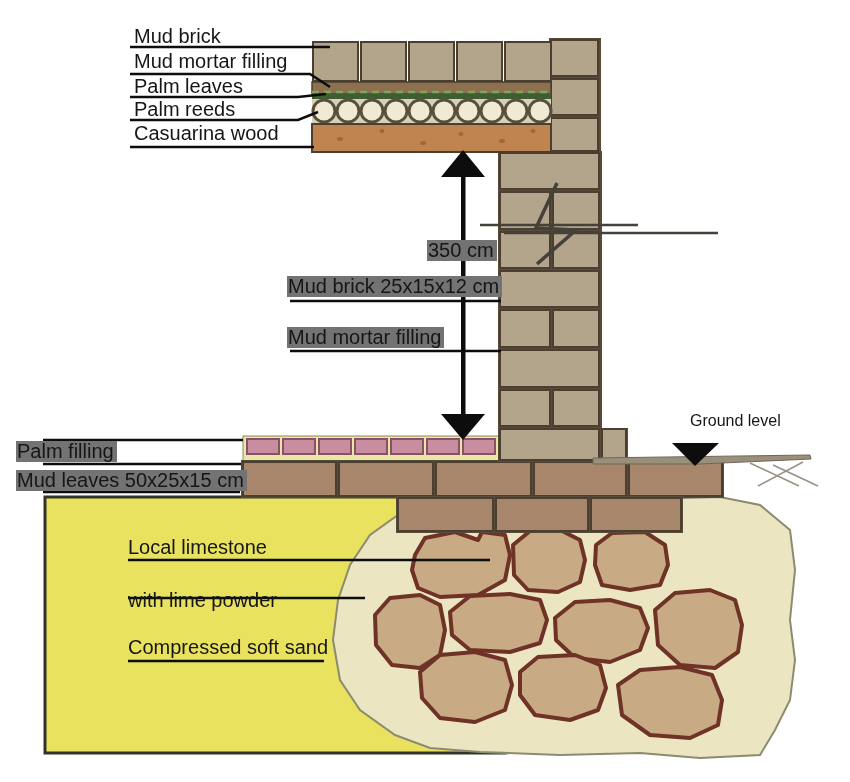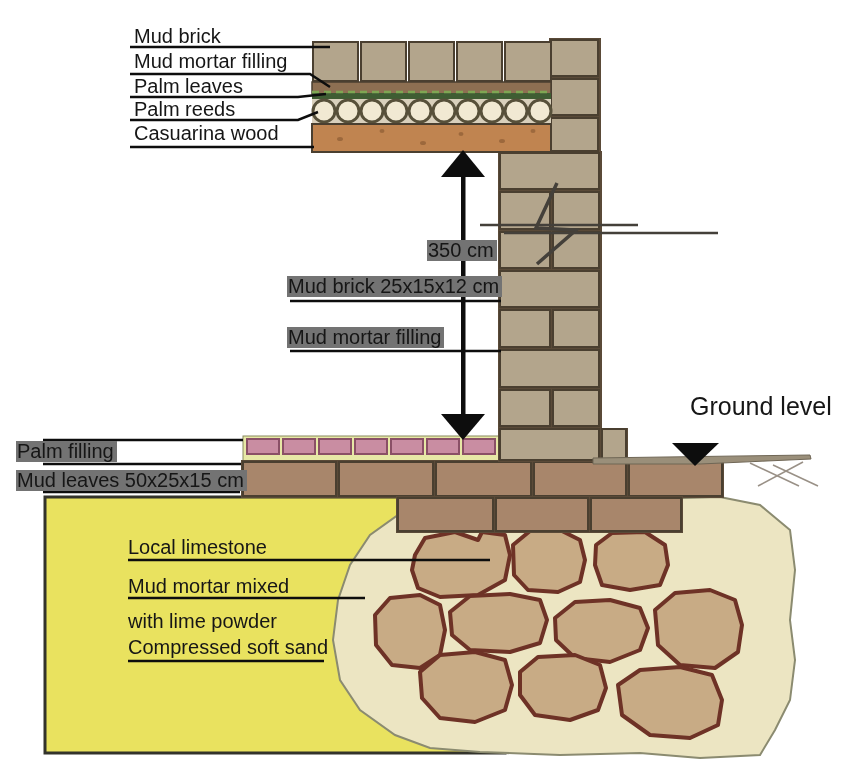--- a/index.html
+++ b/index.html
@@ -181,20 +181,19 @@
 
 <div class="lbl boxed" style="left:427px;top:240px;">350 cm</div>
 <div class="lbl boxed" style="left:287px;top:276px;">Mud brick 25x15x12 cm</div>
 <div class="lbl boxed" style="left:287px;top:327px;">Mud mortar filling</div>
 
 <div class="lbl boxed" style="left:16px;top:441px;">Palm filling</div>
 <div class="lbl boxed" style="left:16px;top:470px;">Mud leaves 50x25x15 cm</div>
 
 <div class="lbl" style="left:128px;top:537px;">Local limestone</div>
 <div class="lbl two-line" style="left:128px;top:576px;">
-  <div>Mud mortar mixed</div>
   <div style="margin-top:14px;">with lime powder</div>
 </div>
 <div class="lbl" style="left:128px;top:637px;">Compressed soft sand</div>
 
-<div class="lbl" style="left:690px;top:396px;font-size:25px;">Ground level</div>
+<div class="lbl" style="left:690px;top:410px;font-size:16px;">Ground level</div>
 
 </div>
 
 </body></html>

